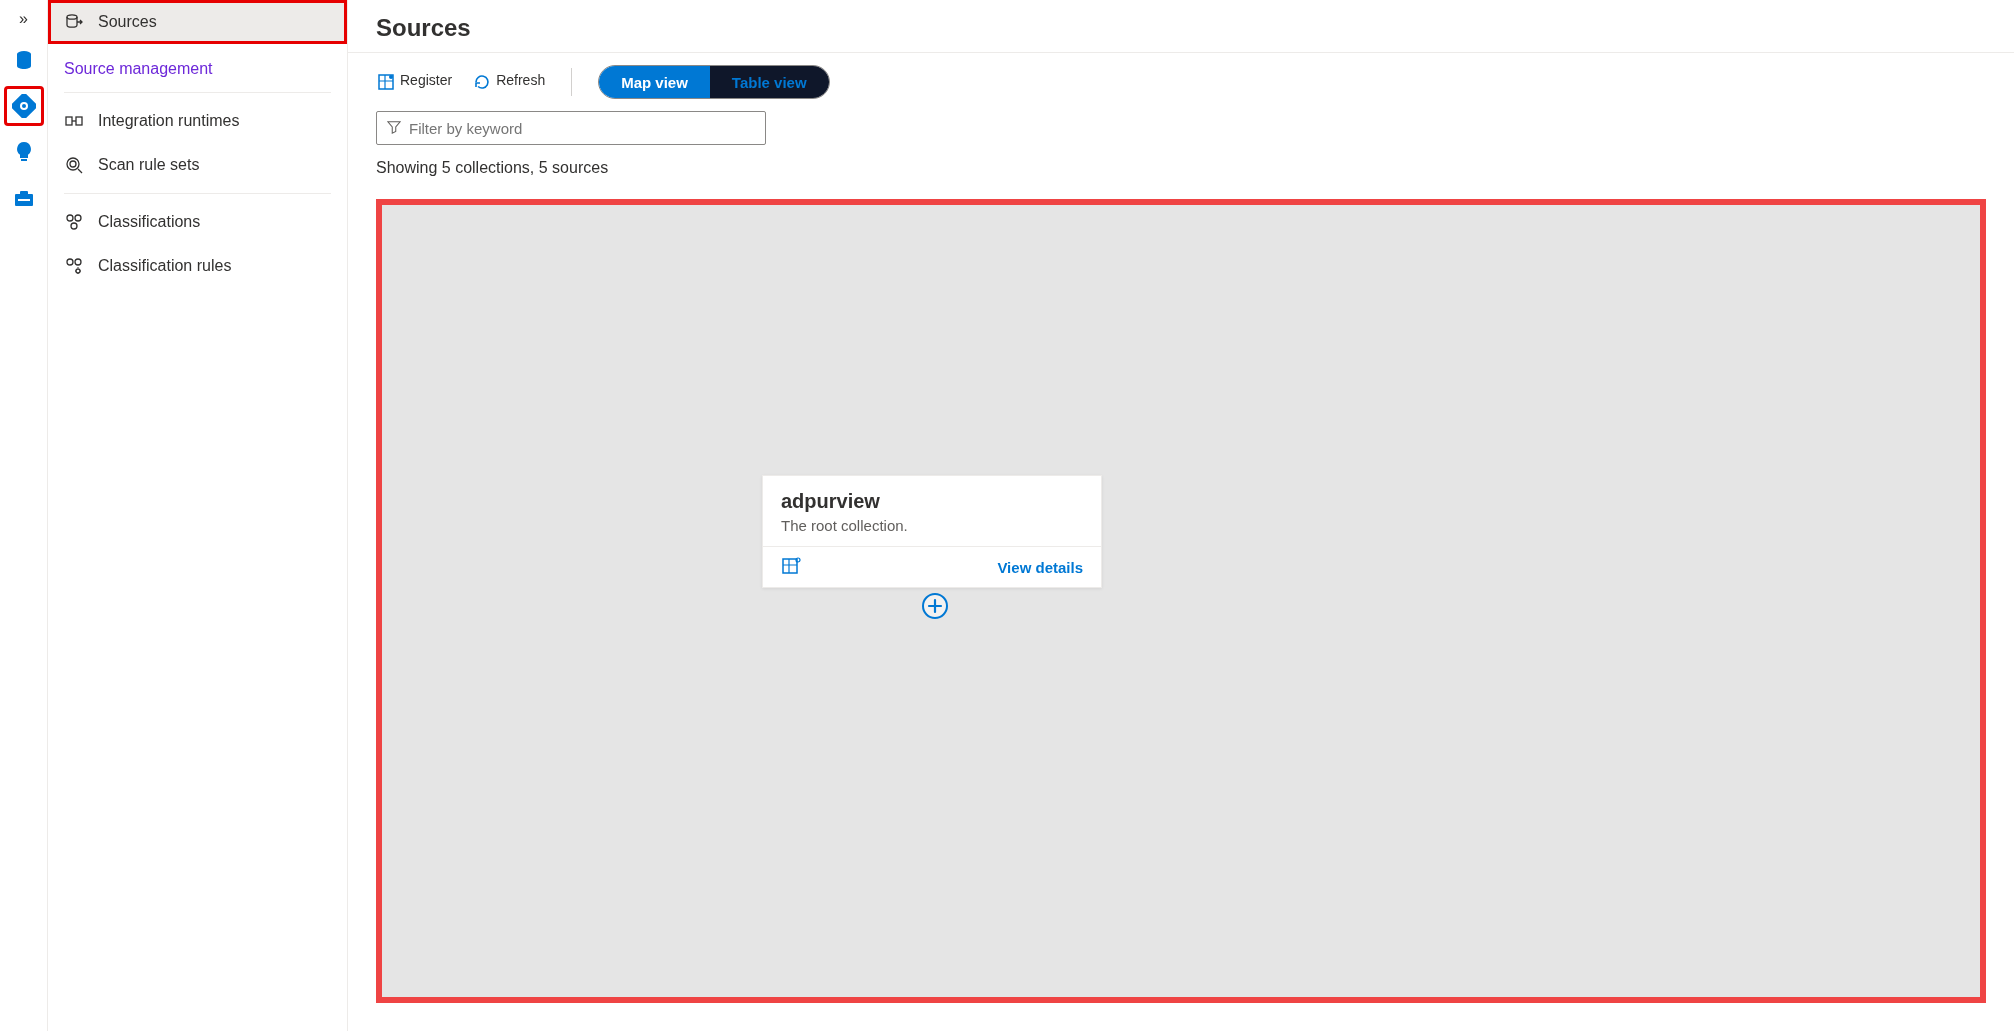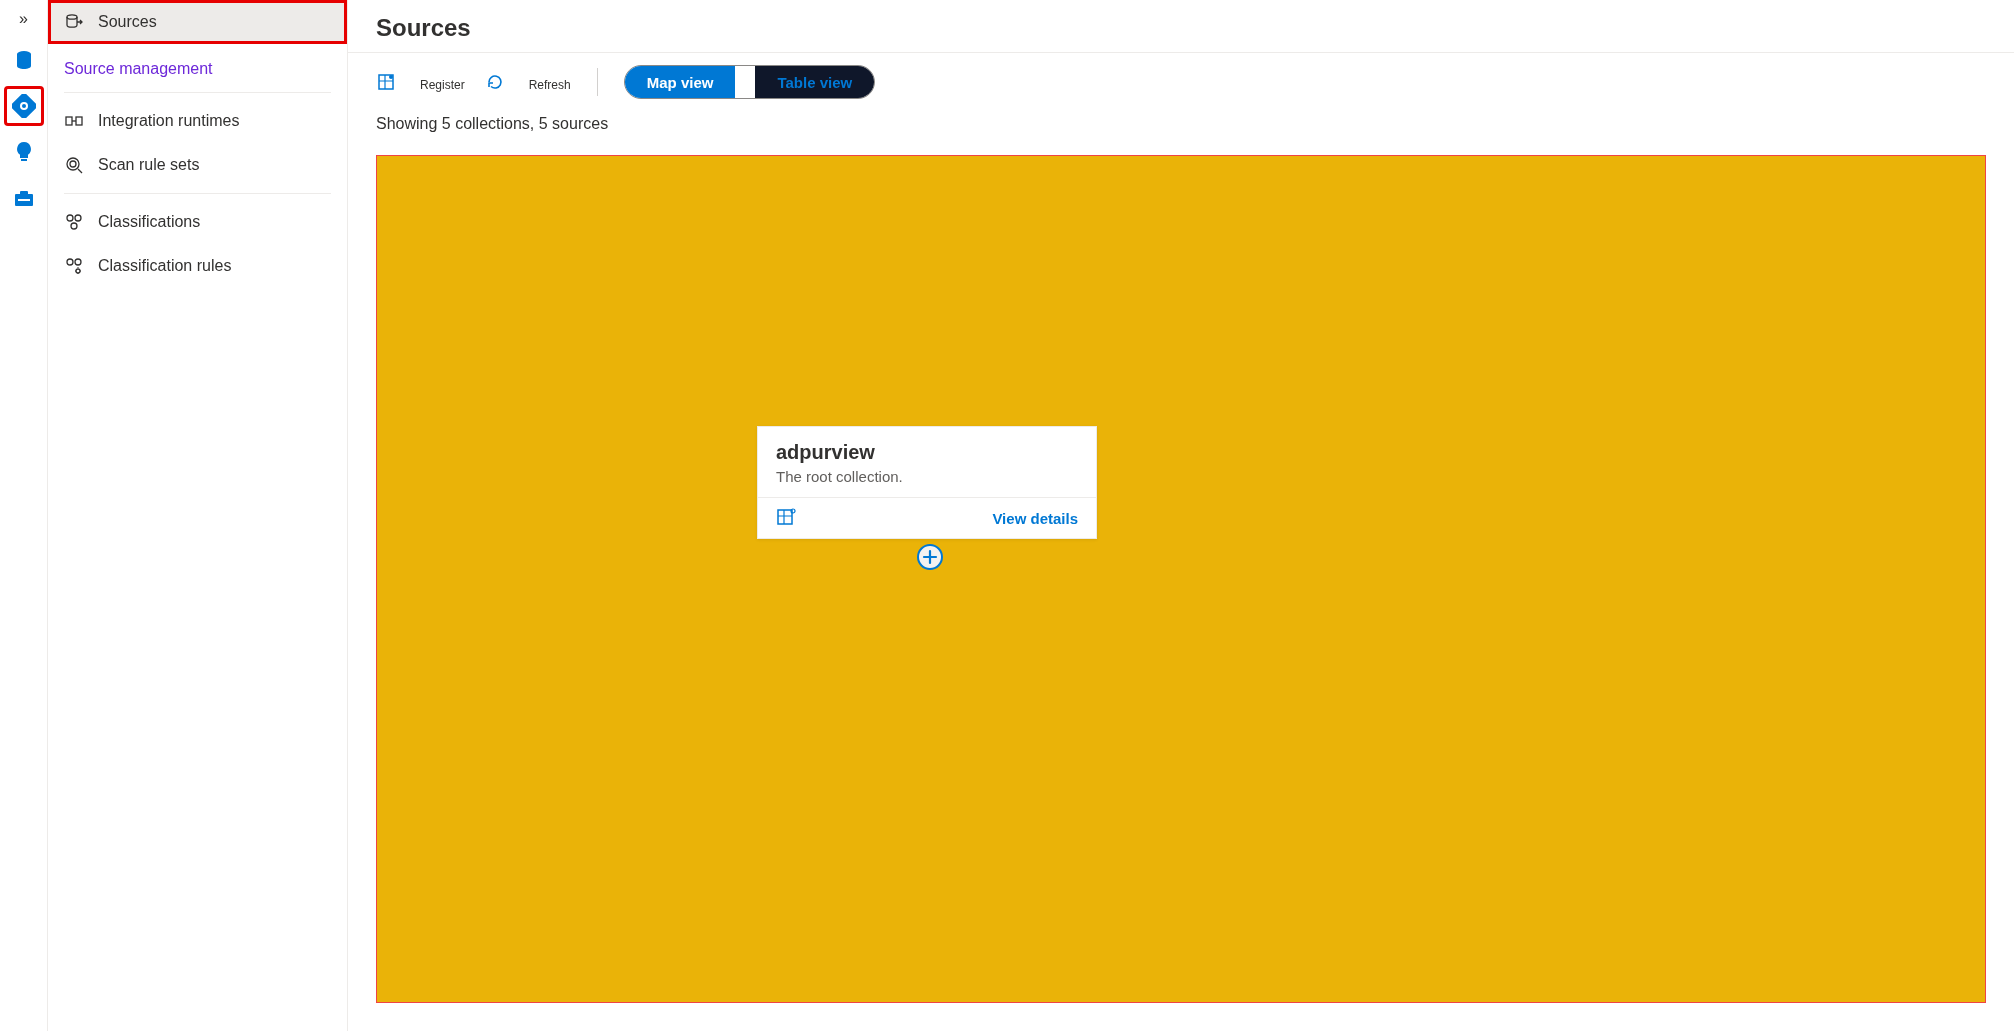--- a/index.html
+++ b/index.html
@@ -105,44 +105,43 @@
     border-bottom: 1px solid #edebe9;
   }
   .toolbar {
     display: flex;
     align-items: center;
     padding: 12px 28px;
     gap: 20px;
   }
   .tool-btn {
     display: flex;
-    align-items: flex-end;
-    gap: 24px;
-    cursor: pointer;
-    font-size: 12px;
+    align-items: flex-start;
+    gap: 4px;
+    cursor: pointer;
+    font-size: 14px;
     color: #323130;
   }
   .tool-btn .tool-icon {
     width: 20px;
     height: 20px;
     color: #0078d4;
   }
   .vert-sep {
     width: 1px;
     height: 28px;
     background: #d2d0ce;
     margin: 0 6px;
   }
   .view-toggle {
     display: flex;
     border: 1px solid #8a8886;
     border-radius: 999px;
     overflow: hidden;
     height: 34px;
-    gap: 20px;
   }
   .view-toggle button {
     border: none;
     background: #0f172a;
     padding: 0 22px;
     font-size: 15px;
     font-weight: 600;
     cursor: pointer;
     color: #0078d4;
   }
@@ -173,23 +172,23 @@
     background: transparent;
   }
   .status-line {
     padding: 4px 28px 22px 28px;
     font-size: 16px;
     color: #323130;
   }
   .canvas {
     flex: 1;
     margin: 0 28px 28px 28px;
-    background: #eab308;
+    background: #e5e5e5;
     position: relative;
-    border: 1px solid #ef4444;
+    border: 6px solid #ef4444;
   }
   .collection-card {
     position: absolute;
     left: 380px;
     top: 270px;
     width: 340px;
     background: #fff;
     border: 1px solid #edebe9;
     box-shadow: 0 1px 3px rgba(0,0,0,0.08);
   }
@@ -360,20 +359,30 @@
         </span>
         <span>Refresh</span>
       </div>
       <div class="vert-sep"></div>
       <div class="view-toggle">
         <button class="active">Map view</button>
         <button>Table view</button>
       </div>
     </div>
 
+    <div class="filter-row">
+      <div class="filter-input">
+        <span>
+          <svg viewBox="0 0 16 16" width="14" height="14">
+              <path d="M1 2h14l-5 6v5l-4 2v-7L1 2z" fill="none" stroke="#605e5c" stroke-width="1.2"></path>
+            </svg>
+        </span>
+        <input type="text" placeholder="Filter by keyword" style="">
+      </div>
+    </div>
 
     <div class="status-line">Showing 5 collections, 5 sources</div>
 
     <div class="canvas">
       <div class="collection-card">
         <div class="card-body">
           <div class="card-title">adpurview</div>
           <div class="card-subtitle">The root collection.</div>
         </div>
         <div class="card-footer">

